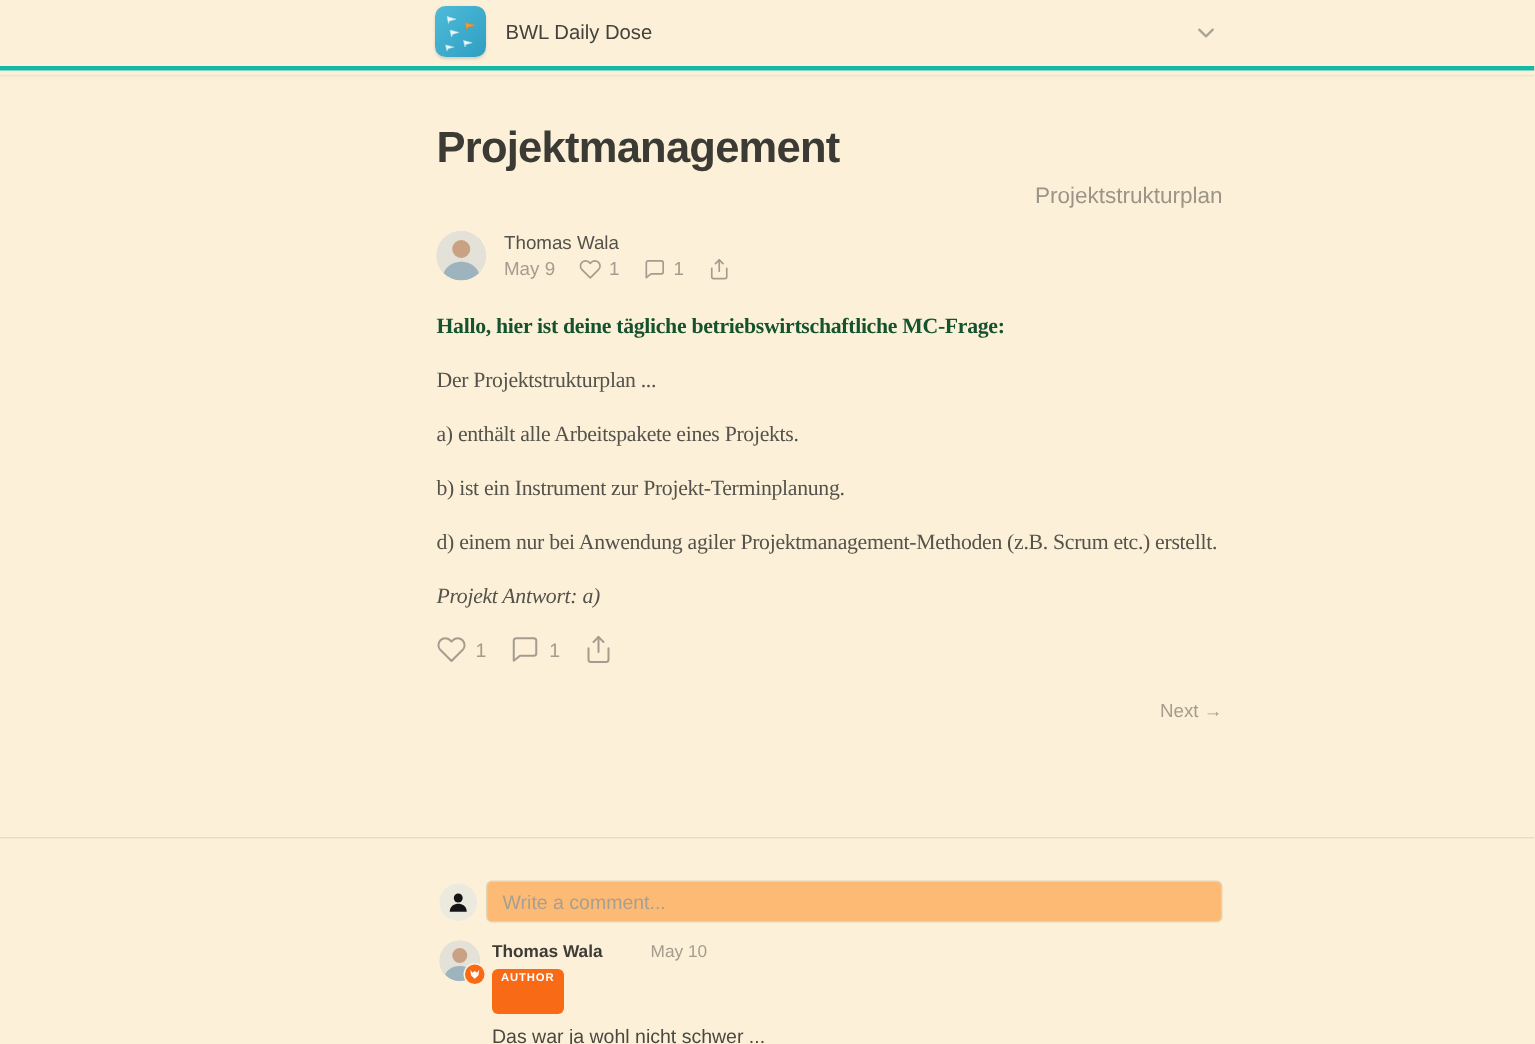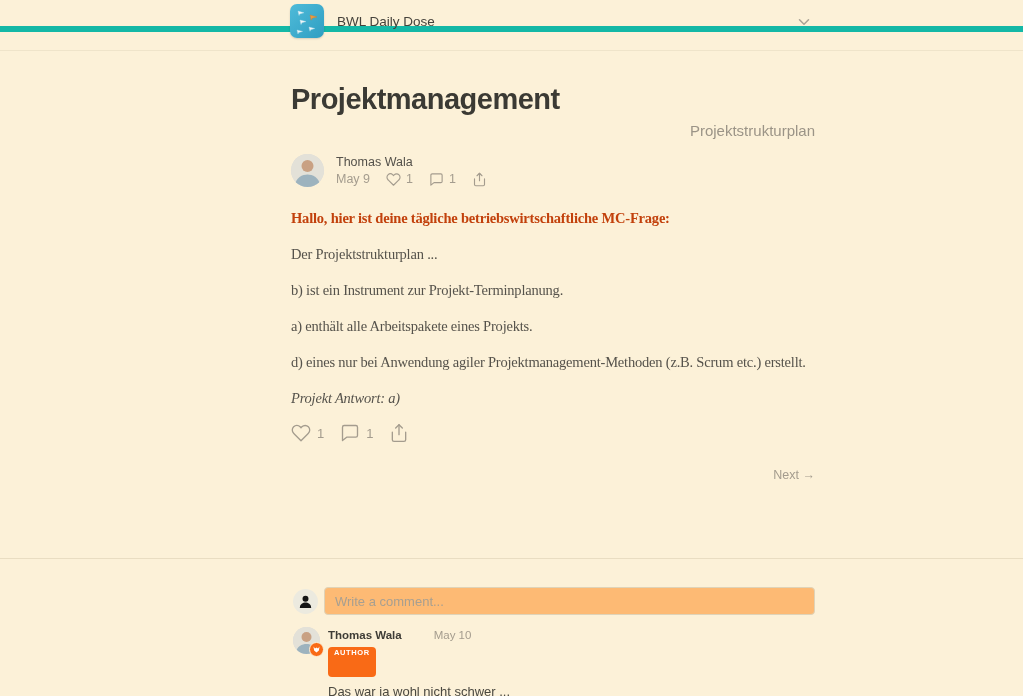--- a/index.html
+++ b/index.html
@@ -6,22 +6,22 @@
   html,body { width:1023px; height:696px; }
   body {
     position: relative;
     background: #FCF1D8;
     font-family: "Liberation Sans", sans-serif;
     overflow: hidden;
     color: #3B3A34;
   }
   
   .header {
-    position: absolute; top:0; left:0; right:0; height:32px;
-    border-bottom: 6px solid #14b8a6;
+    position: absolute; top:0; left:0; right:0; height:47px;
+    border-bottom: 3px solid #14b8a6;
   }
   .logo {
     position:absolute; left:290px; top:4px; width:34px; height:34px;
     border-radius:7px; overflow:hidden;
     background: linear-gradient(135deg,#4FBBD9 0%,#2E9EC2 100%);
     box-shadow: 0 1px 2px rgba(0,0,0,.15);
   }
   .pub-name {
     position:absolute; left:337px; top:0; height:44px; line-height:44px;
     font-size:13.5px; color:#45423B;
@@ -36,21 +36,21 @@
 
   .author-row { margin-top:15px; display:flex; gap:12px; align-items:center; }
   .avatar { width:33px; height:33px; border-radius:50%; overflow:hidden; flex:0 0 auto; background:#DDDCD6; }
   .author-name { font-size:12.5px; color:#54514A; }
   .meta-row { margin-top:3px; display:flex; align-items:center; gap:5px; font-size:12.5px; color:#A49C8E; }
   .meta-row .icon { width:15px; height:15px; display:inline-block; }
   .meta-gap { width:6px; }
 
   .article { margin-top:20px; font-family:"Liberation Serif", serif; font-size:14.5px; letter-spacing:-0.2px; line-height:23px; color:#55524B; }
   .article p { margin:0 0 13px 0; }
-  .article p.bold { font-weight:bold; color:#c2410c; }
+  .article p.bold { font-weight:bold; color:#14532d; }
   .article p.italic { font-style:italic; }
 
   .actions-row { margin-top:12px; display:flex; align-items:center; gap:6px; color:#A49C8E; }
   .actions-row .icon { width:20px; height:20px; cursor:pointer; }
   .actions-row .count { font-size:13px; margin-right:10px; }
 
   .next-row { margin-top:22px; text-align:right; }
   .next-link { font-size:12.5px; color:#A49C8E; cursor:pointer; text-decoration:none; }
 
   .divider { position:absolute; top:558px; left:0; right:0; height:1px; background:#E9DDC2; }
@@ -153,23 +153,23 @@
               <line x1="12" y1="2" x2="12" y2="14"></line>
             </svg>
         </span>
       </div>
     </div>
   </div>
 
   <div class="article">
     <p class="bold">Hallo, hier ist deine tägliche betriebswirtschaftliche MC-Frage:</p>
     <p>Der Projektstrukturplan ...</p>
+    <p>a) enthält alle Arbeitspakete eines Projekts.</p>
     <p>b) ist ein Instrument zur Projekt-Terminplanung.</p>
-    <p>a) enthält alle Arbeitspakete eines Projekts.</p>
-    <p>d) eines nur bei Anwendung agiler Projektmanagement-Methoden (z.B. Scrum etc.) erstellt.</p>
+    <p>d) einem nur bei Anwendung agiler Projektmanagement-Methoden (z.B. Scrum etc.) erstellt.</p>
     <p class="italic">Projekt Antwort: a)</p>
   </div>
 
   <div class="actions-row">
     <span class="icon">
       <svg viewBox="0 0 24 24" width="20" height="20" fill="none" stroke="currentColor" stroke-width="1.6" stroke-linecap="round" stroke-linejoin="round">
           <path d="M20.84 4.61a5.5 5.5 0 0 0-7.78 0L12 5.67l-1.06-1.06a5.5 5.5 0 0 0-7.78 7.78l1.06 1.06L12 21.23l7.78-7.78 1.06-1.06a5.5 5.5 0 0 0 0-7.78z"></path>
         </svg>
     </span>
     <span class="count">1</span>

